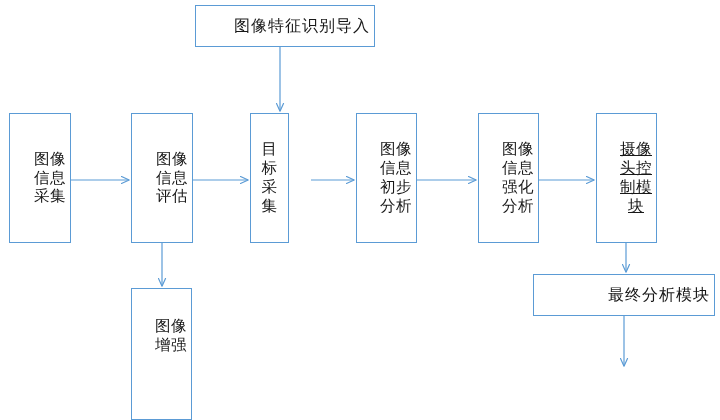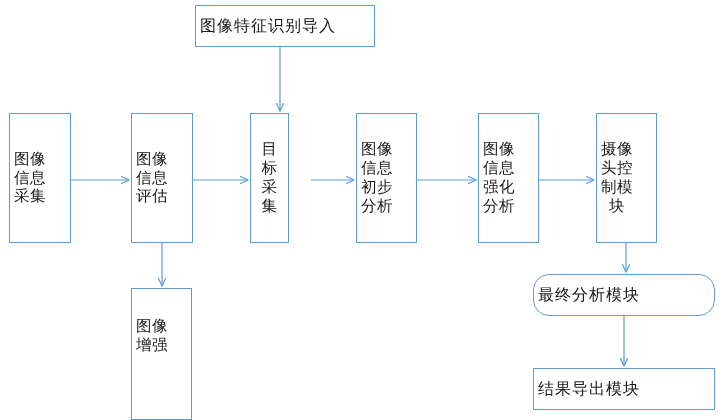--- a/index.html
+++ b/index.html
@@ -25,21 +25,21 @@
     height: 420px;
     pointer-events: none;
   }
   .node {
     position: absolute;
     box-sizing: border-box;
     background: #ffffff;
     border: 1.2px solid #5b9bd5;
     display: flex;
     align-items: center;
-    justify-content: flex-start;
+    justify-content: flex-end;
     text-align: center;
     color: #181818;
     font-size: 15.5px;
     line-height: 1.22;
     letter-spacing: 0.5px;
     z-index: 2;
   }
   .node.tall {
     font-size: 15.5px;
   }
@@ -107,33 +107,30 @@
 分析</span>
   </div>
 
   <div class="node tall" style="left:478px; top:113px; width:61px; height:130px;">
     <span class="lbl">图像
 信息
 强化
 分析</span>
   </div>
 
-  <div class="node tall" style="left:596px; top:113px; width:61px; height:130px;">
+  <div class="node tall" style="left:596px; top:113px; width:61px; height:130px;text-decoration:underline;">
     <span class="lbl">摄像
 头控
 制模
 块</span>
   </div>
 
   <div class="node tall" style="left:131px; top:288px; width:61px; height:132px; align-items:flex-start; padding-top:28px;">
     <span class="lbl">图像
 增强</span>
   </div>
 
-  <div class="node wide" style="left:533px; top:274px; width:182px; height:42px;border-radius:16px;">
+  <div class="node wide" style="left:533px; top:274px; width:182px; height:42px;">
     <span class="lbl">最终分析模块</span>
   </div>
 
-  <div class="node wide" style="left:533px; top:368px; width:182px; height:42px;">
-    <span class="lbl">结果导出模块</span>
-  </div>
 
 </div>
 
 </body></html>

